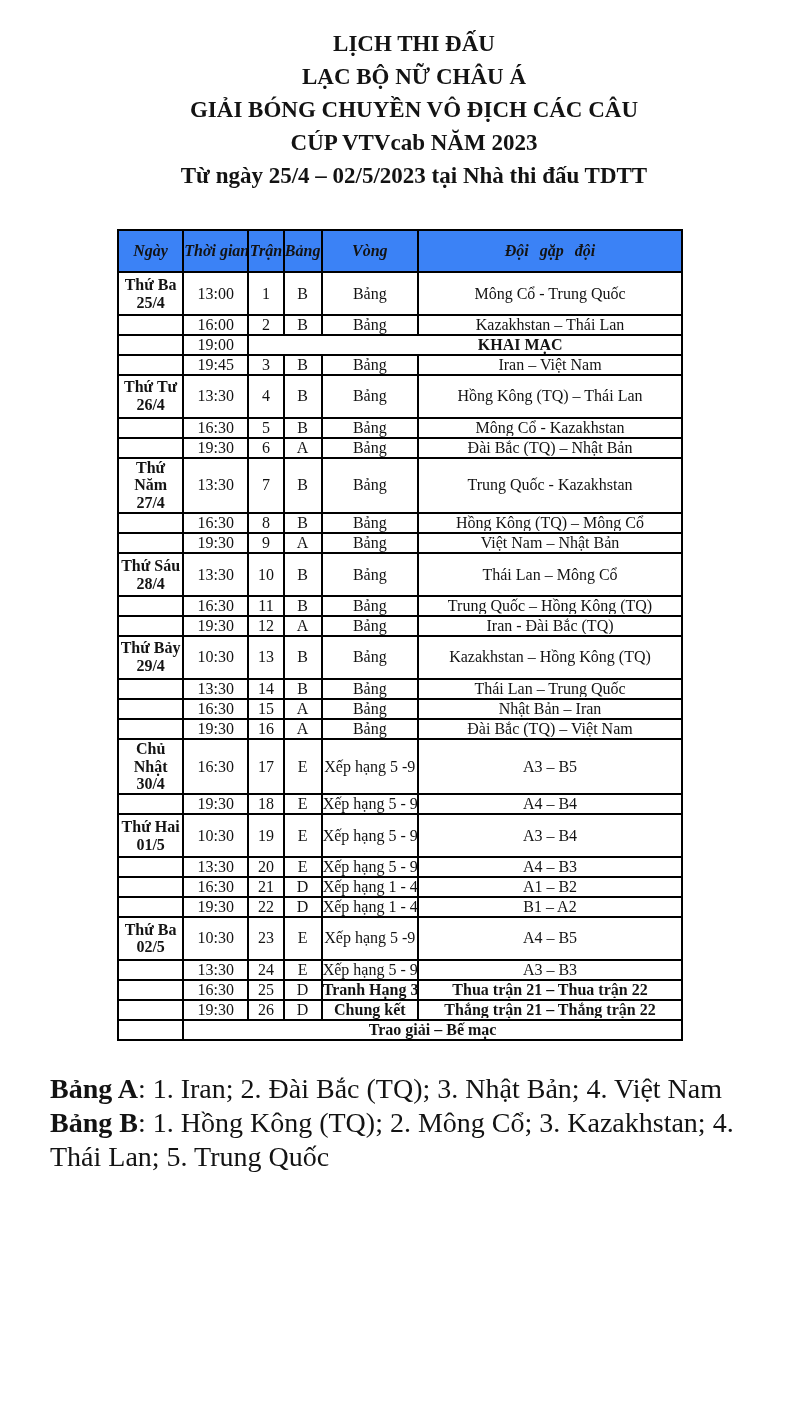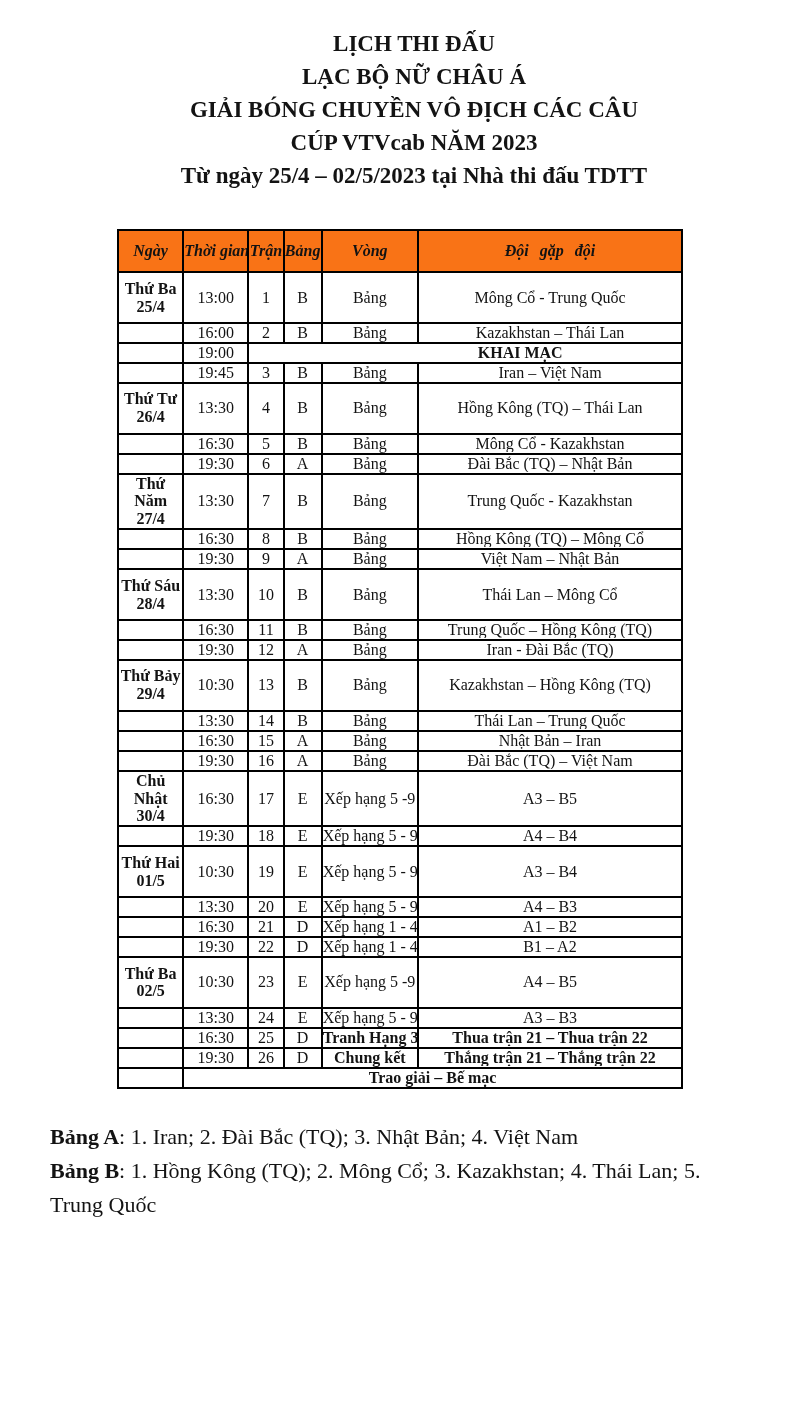--- a/index.html
+++ b/index.html
@@ -34,50 +34,50 @@
     border:2px solid #000;
     text-align:center;
     vertical-align:middle;
     padding:0 2px;
     font-size:16px;
     line-height:1.12;
     overflow:hidden;
   }
   .schedule thead tr { height:42px; }
   .schedule thead th {
-    background:#f97316;
+    background:#3b82f6;
     font-weight:bold;
     font-style:italic;
     white-space:nowrap;
     padding:0;
     margin-top:40px;
   }
   .schedule thead th.teams-header { word-spacing:7px; }
   tr.regular { height:17px; }
-  tr.tall { height:51px; }
+  tr.tall { height:43px; }
   .day-cell {
     font-weight:bold;
     white-space:pre-line;
     padding:0 !important;
   }
   .time-cell { white-space:nowrap; }
   .round-cell {
     font-size:15px;
     white-space:nowrap;
     padding:0 !important;
   }
   .teams-cell { white-space:nowrap;border-radius:15px; }
   .banner-cell { font-weight:bold; white-space:nowrap; }
   .khaimac-cell { padding-left:112px !important; }
   .bold { font-weight:bold; }
 
   
   .legend {
     margin:31px 52px 0 50px;
-    font-size:22px;
+    font-size:28px;
     line-height:34px;
   }
   .legend p { margin:0; }
   .legend .label { font-weight:bold; }
 </style>
 </head>
 <body>
 
 <div class="page">
 

